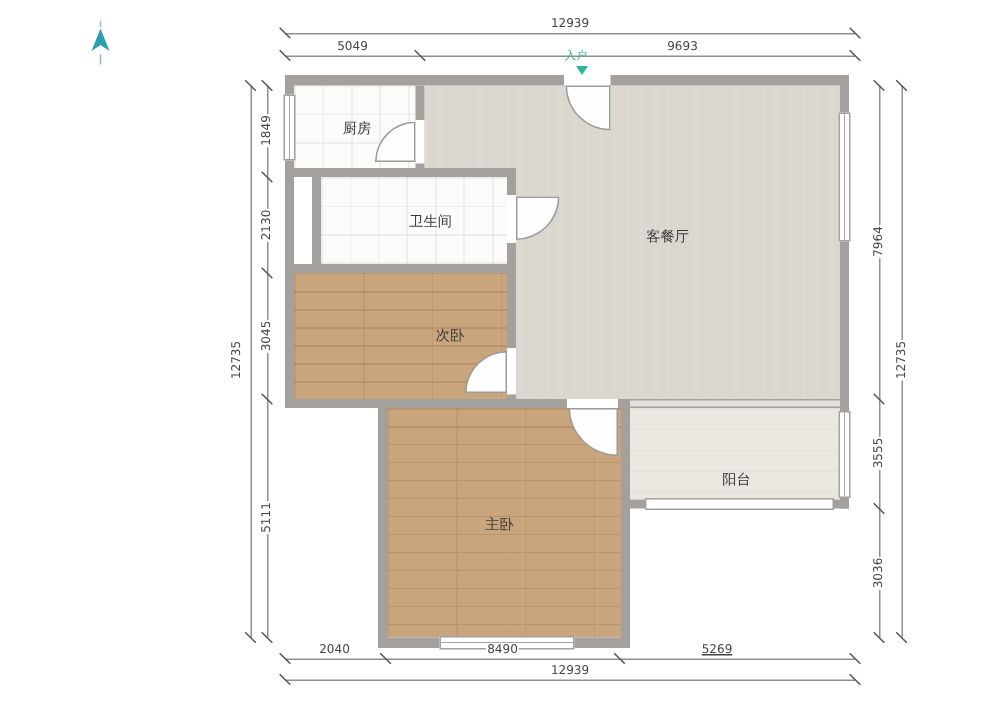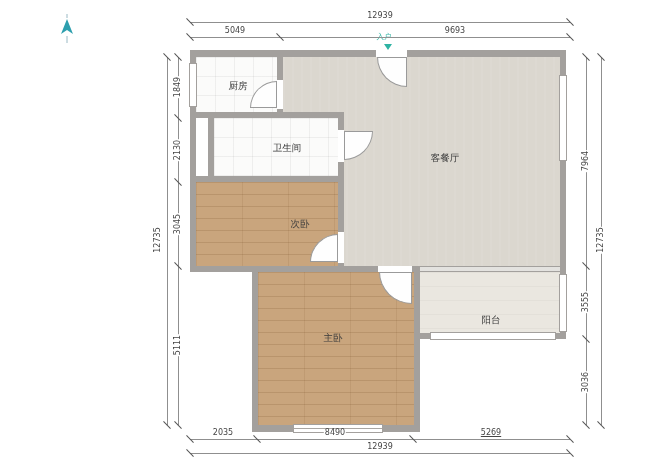--- a/index.html
+++ b/index.html
@@ -90,43 +90,43 @@
   <div class="arc" style="left:310px;top:234px;width:28px;height:28px;border-radius:100% 0 0 0;"></div>
   <div class="arc" style="left:379px;top:272px;width:33px;height:32px;border-radius:0 0 0 100%;"></div>
 
   <div class="entry-label" style="left:384px;top:37px;">入户</div>
   <div class="entry-arrow" style="left:384px;top:44px;"></div>
 
   <div class="room-label" style="left:238px;top:86px;">厨房</div>
   <div class="room-label" style="left:287px;top:148px;">卫生间</div>
   <div class="room-label" style="left:263px;top:224px;margin-left:37px;">次卧</div>
   <div class="room-label" style="left:445px;top:158px;">客餐厅</div>
-  <div class="room-label" style="left:333px;top:338px;">主卧</div>
+  <div class="room-label" style="left:333px;top:350px;">主卧</div>
   <div class="room-label" style="left:491px;top:320px;">阳台</div>
 
   <div class="dl-h" style="left:190px;top:22px;width:380px;"></div>
   <div class="tick" style="left:190px;top:22px;"></div>
   <div class="tick" style="left:570px;top:22px;"></div>
   <div class="dim" style="left:380px;top:16px;">12939</div>
 
   <div class="dl-h" style="left:190px;top:37px;width:380px;"></div>
   <div class="tick" style="left:190px;top:37px;"></div>
   <div class="tick" style="left:280px;top:37px;"></div>
   <div class="tick" style="left:570px;top:37px;"></div>
   <div class="dim" style="left:235px;top:31px;">5049</div>
   <div class="dim" style="left:455px;top:31px;">9693</div>
 
   <div class="dl-h" style="left:190px;top:439px;width:380px;"></div>
   <div class="tick" style="left:190px;top:439px;"></div>
   <div class="tick" style="left:257px;top:439px;"></div>
   <div class="tick" style="left:413px;top:439px;"></div>
   <div class="tick" style="left:570px;top:439px;"></div>
-  <div class="dim" style="left:223px;top:433px;">2035</div>
+  <div class="dim" style="left:223px;top:433px;">2040</div>
   <div class="dim" style="left:335px;top:433px;">8490</div>
-  <div class="dim" style="left:491px;top:433px;text-decoration:underline;">5269</div>
+  <div class="dim" style="left:478px;top:433px;text-decoration:underline;">5269</div>
 
   <div class="dl-h" style="left:190px;top:453px;width:380px;"></div>
   <div class="tick" style="left:190px;top:453px;"></div>
   <div class="tick" style="left:570px;top:453px;"></div>
   <div class="dim" style="left:380px;top:447px;">12939</div>
 
   <div class="dl-v" style="left:167px;top:57px;height:368px;"></div>
   <div class="tick" style="left:167px;top:57px;"></div>
   <div class="tick" style="left:167px;top:425px;"></div>
   <div class="dim dim-v" style="left:158px;top:240px;">12735</div>

